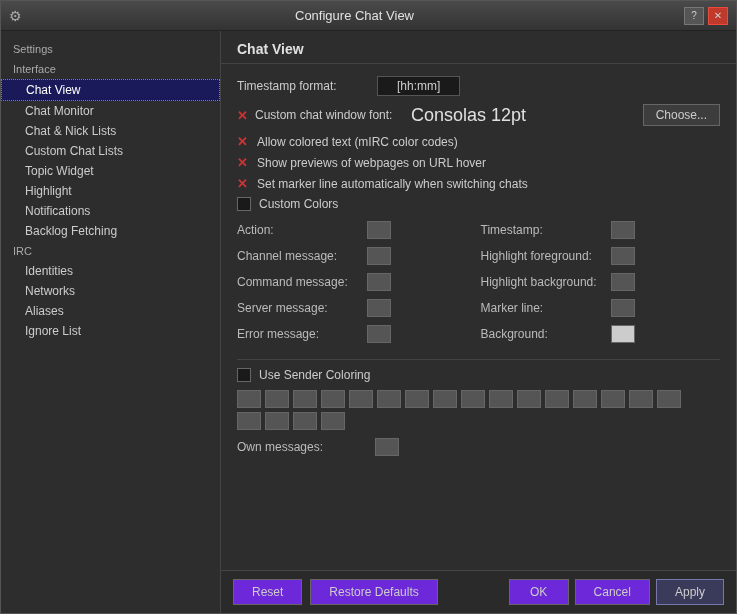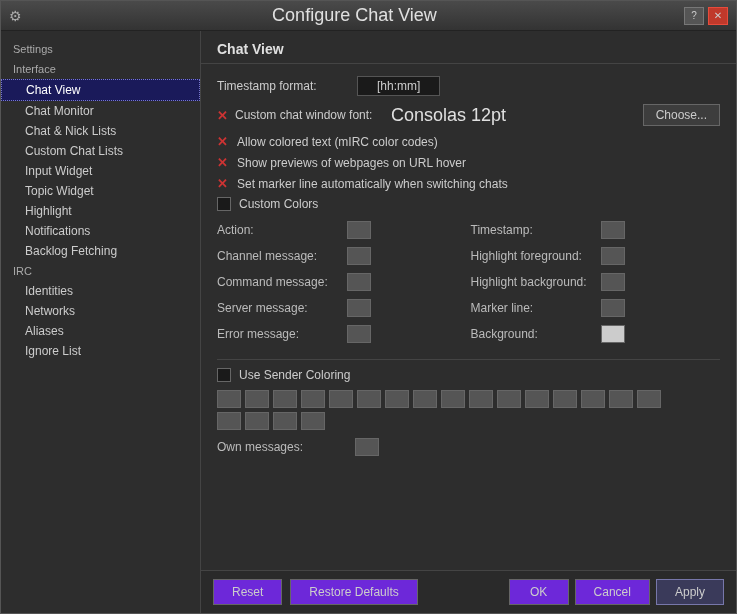--- a/index.html
+++ b/index.html
@@ -34,21 +34,21 @@
       flex-shrink: 0;
     }
     .titlebar-icon {
       width: 16px;
       height: 16px;
       color: #aaa;
       font-size: 14px;
     }
     .titlebar-title {
       color: #e0e0e0;
-      font-size: 18px;
+      font-size: 13px;
       font-weight: normal;
     }
     .titlebar-buttons {
       display: flex;
       gap: 4px;
       align-items: center;
     }
     .titlebar-btn {
       width: 20px;
       height: 18px;
@@ -64,21 +64,21 @@
     .titlebar-btn.close {
       background: #c0392b;
       border-color: #e74c3c;
     }
     .content-area {
       display: flex;
       flex: 1;
       overflow: hidden;
     }
     .sidebar {
-      width: 200px;
+      width: 220px;
       background: #2d2d2d;
       border-right: 1px solid #444;
       padding: 8px 0;
       flex-shrink: 0;
       overflow-y: auto;
     }
     .sidebar-section-label {
       padding: 4px 12px;
       color: #aaa;
       font-size: 11px;
@@ -284,21 +284,20 @@
 
   <div class="content-area">
 
     <div class="sidebar">
       <div class="sidebar-section-label">Settings</div>
       <div class="sidebar-section-label">Interface</div>
       <div class="sidebar-item indent1 active">Chat View</div>
       <div class="sidebar-item indent1">Chat Monitor</div>
       <div class="sidebar-item indent1">Chat &amp; Nick Lists</div>
       <div class="sidebar-item indent1">Custom Chat Lists</div>
-      <div class="sidebar-item indent1">Input Widget</div>
       <div class="sidebar-item indent1">Topic Widget</div>
       <div class="sidebar-item indent1">Highlight</div>
       <div class="sidebar-item indent1">Notifications</div>
       <div class="sidebar-item indent1">Backlog Fetching</div>
       <div class="sidebar-section-label">IRC</div>
       <div class="sidebar-item indent1">Identities</div>
       <div class="sidebar-item indent1">Networks</div>
       <div class="sidebar-item indent1">Aliases</div>
       <div class="sidebar-item indent1">Ignore List</div>
     </div>

